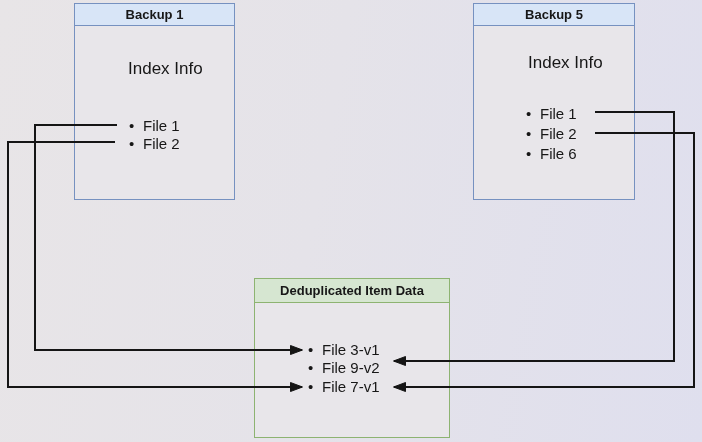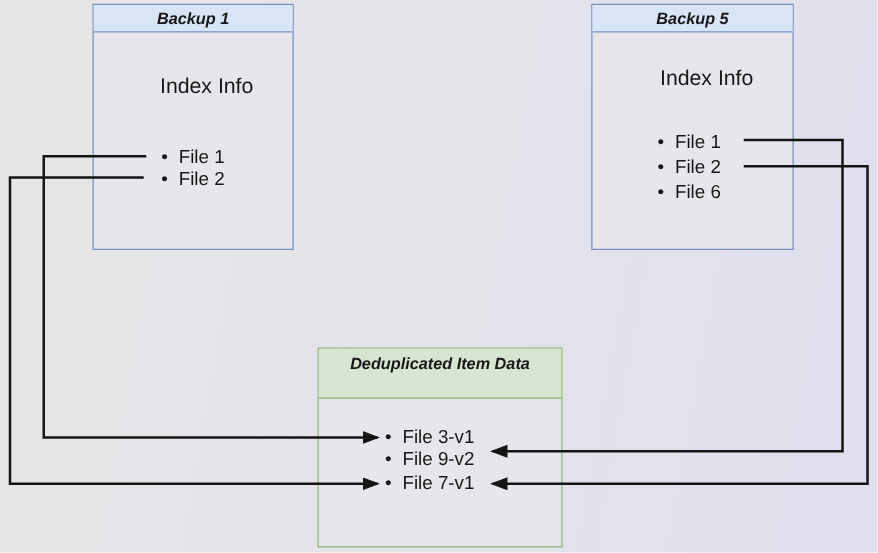--- a/index.html
+++ b/index.html
@@ -28,27 +28,26 @@
   .box .box-header {
     box-sizing: border-box;
     width: 100%;
     height: 22px;
     line-height: 21px;
     text-align: center;
     font-size: 13px;
     font-weight: bold;
     background: var(--blue-fill);
     border-bottom: 1.5px solid var(--blue-border);
-    font-style: italic;
   }
   .box.green {
     border-color: var(--green-border);
   }
   .box.green .box-header {
-    height: 40px;
+    height: 24px;
     line-height: 23px;
     background: var(--green-fill);
     border-bottom-color: var(--green-border);
   }
   .subtitle {
     position: absolute;
     font-size: 17px;
     white-space: nowrap;
     margin-left: 27px;
   }

